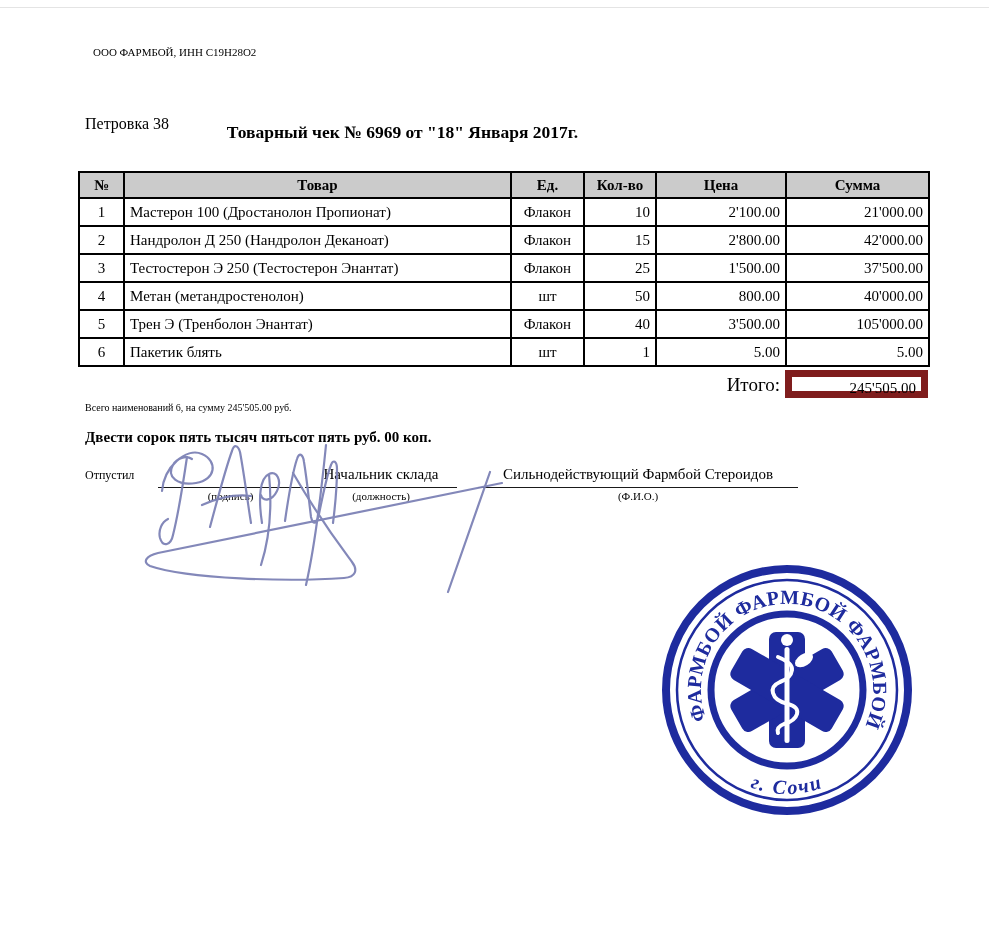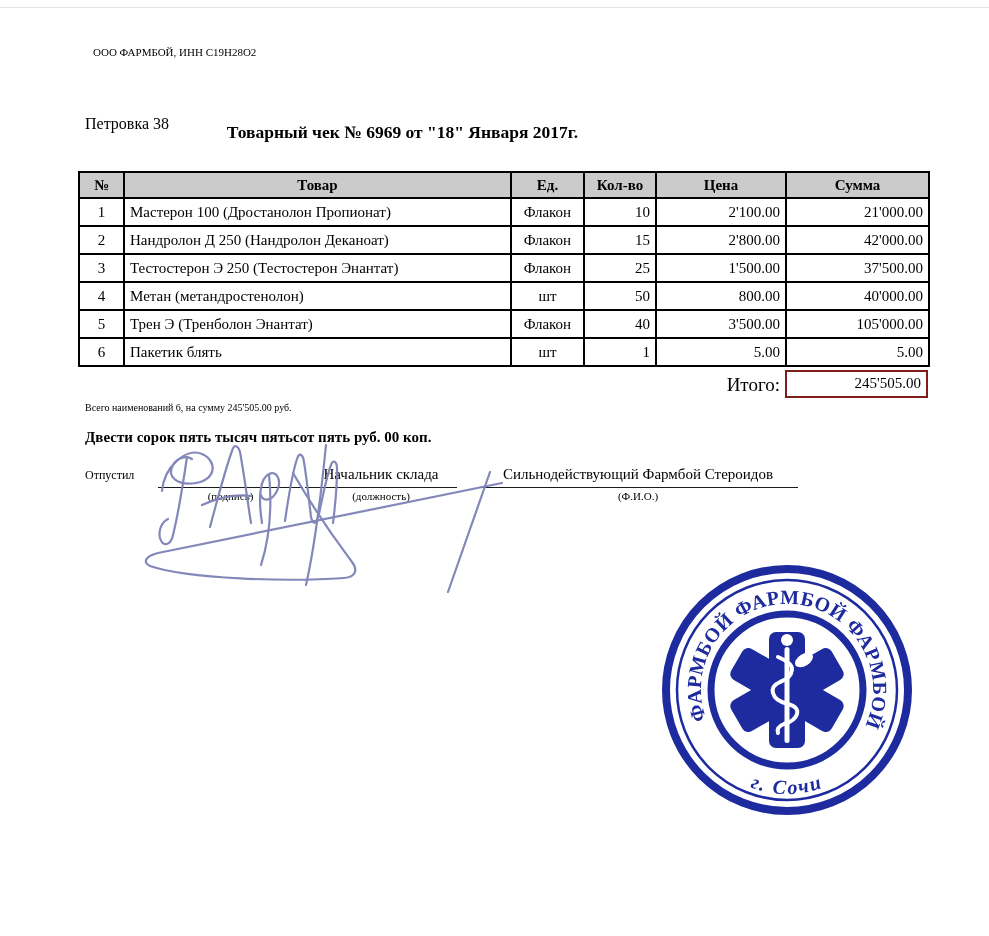--- a/index.html
+++ b/index.html
@@ -18,21 +18,21 @@
   table.items th, table.items td { border:2px solid #000; font-size:15px; padding:0 5px; height:26px; overflow:hidden; white-space:nowrap; }
   table.items th { background:#cbcbcb; font-weight:bold; text-align:center; height:24px; }
   td.c-num  { text-align:center; }
   td.c-name { text-align:left; }
   td.c-unit { text-align:center; }
   td.c-qty  { text-align:right; }
   td.c-price, td.c-sum { text-align:right; }
 
   .total-label { position:absolute; left:580px; top:374px; width:200px; text-align:right; font-size:19px; }
   .total-box { position:absolute; left:785px; top:370px; width:143px; height:28px; box-sizing:border-box;
-               border:2px solid #7f1d1d; font-size:15px; text-align:right; padding:3px 5px 0 0; }
+               border:7px solid #7f1d1d; font-size:15px; text-align:right; padding:3px 5px 0 0; }
 
   .summary-items { position:absolute; left:85px; top:402px; font-size:10px; }
   .summary-words { position:absolute; left:85px; top:429px; font-size:15px; font-weight:bold; }
 
   .released-label { position:absolute; left:85px; top:468px; font-size:12px; }
   .sig-seg { position:absolute; top:466px; height:22px; box-sizing:border-box; border-bottom:1px solid #1a1a1a;
              text-align:center; font-size:15px; }
   .seg-signature { left:158px; width:145px; }
   .seg-position  { left:305px; width:152px; }
   .seg-name      { left:478px; width:320px; }

